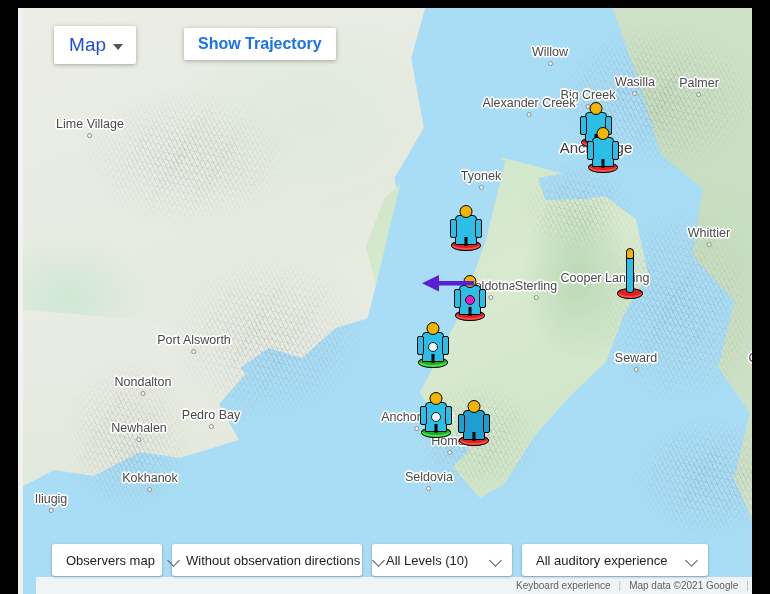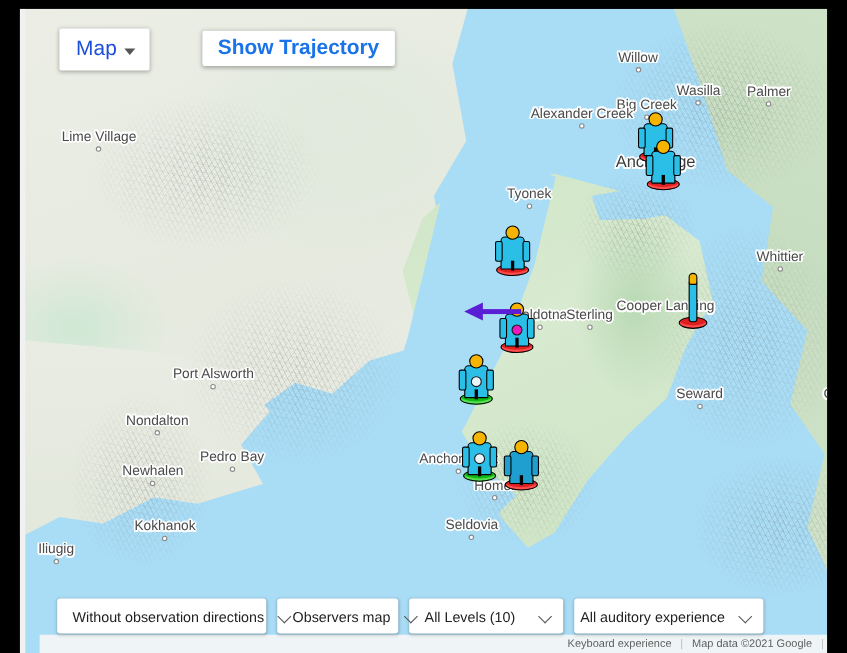--- a/index.html
+++ b/index.html
@@ -253,21 +253,21 @@
   }
 
   #show-trajectory-button {
     left: 166px; top: 20px;
     height: 32px;
     padding: 0 14px;
     display: flex; align-items: center;
     cursor: pointer;
   }
   #show-trajectory-button .label {
-    font-size: 19px;
+    font-size: 16px;
     font-weight: bold;
     color: #1a73e8;
     white-space: nowrap;
   }
 
   
   #filter-bar {
     position: absolute;
     left: 18px; bottom: 18px;
     width: 734px;
@@ -303,21 +303,21 @@
     position: absolute;
     left: 0; top: 1px;
     width: 8px; height: 8px;
     border-right: 1.8px solid #555;
     border-bottom: 1.8px solid #555;
     transform: rotate(45deg);
   }
   #select-observers-map { width: 110px; }
   #select-observation-directions { width: 190px; }
   #select-levels { width: 140px; }
-  #select-auditory { width: 172px; justify-content: flex-end; }
+  #select-auditory { width: 186px; }
 
   
   #attribution {
     position: absolute;
     left: 18px; bottom: 0;
     width: 734px; height: 17px;
     background: rgba(245,245,245,.92);
     display: flex; align-items: center;
     font-size: 10px; color: #5f5f5f;
     padding-left: 480px;
@@ -354,21 +354,21 @@
     <div class="inlet" style="left:300px; top:120px; width:240px; height:330px;
                 clip-path: polygon(46% 0%, 78% 10%, 70% 34%, 58% 58%, 44% 78%, 30% 96%, 18% 100%, 12% 78%, 22% 54%, 30% 30%, 36% 12%);"></div>
     <div class="inlet" style="left:372px; top:420px; width:90px; height:80px;
                 clip-path: polygon(0% 20%, 60% 0%, 88% 28%, 60% 60%, 24% 72%, 0% 56%);"></div>
     <div class="inlet" style="left:520px; top:155px; width:120px; height:58px;
                 clip-path: polygon(0% 26%, 52% 6%, 100% 0%, 96% 42%, 40% 62%, 6% 64%);"></div>
 
     <div class="hillshade"></div>
 
     <div id="places-layer">
-        <div class="place" style="left: 562px; top: 38px;">
+        <div class="place" style="left: 532px; top: 38px;">
           <span class="pname">Willow</span>
           <span class="pdot"></span>
         </div>
         <div class="place" style="left: 617px; top: 68px;">
           <span class="pname">Wasilla</span>
           <span class="pdot"></span>
         </div>
         <div class="place" style="left: 681px; top: 69px;">
           <span class="pname">Palmer</span>
           <span class="pdot"></span>
@@ -526,26 +526,26 @@
       <span class="sep">|</span>
       <span>Map data ©2021 Google</span>
       <span class="sep">|</span>
       <span class="scalebar">
         <span>50 km</span>
 
       </span>
     </div>
 
     <div id="filter-bar">
+      <div class="select-box" id="select-observers-map">
+        <span class="label">Observers map</span>
+        <span class="chev"></span>
+      </div>
       <div class="select-box" id="select-observation-directions">
         <span class="label">Without observation directions</span>
-        <span class="chev"></span>
-      </div>
-      <div class="select-box" id="select-observers-map">
-        <span class="label">Observers map</span>
         <span class="chev"></span>
       </div>
       <div class="select-box" id="select-levels">
         <span class="label">All Levels (10)</span>
         <span class="chev"></span>
       </div>
       <div class="select-box" id="select-auditory">
         <span class="label">All auditory experience</span>
         <span class="chev"></span>
       </div>

